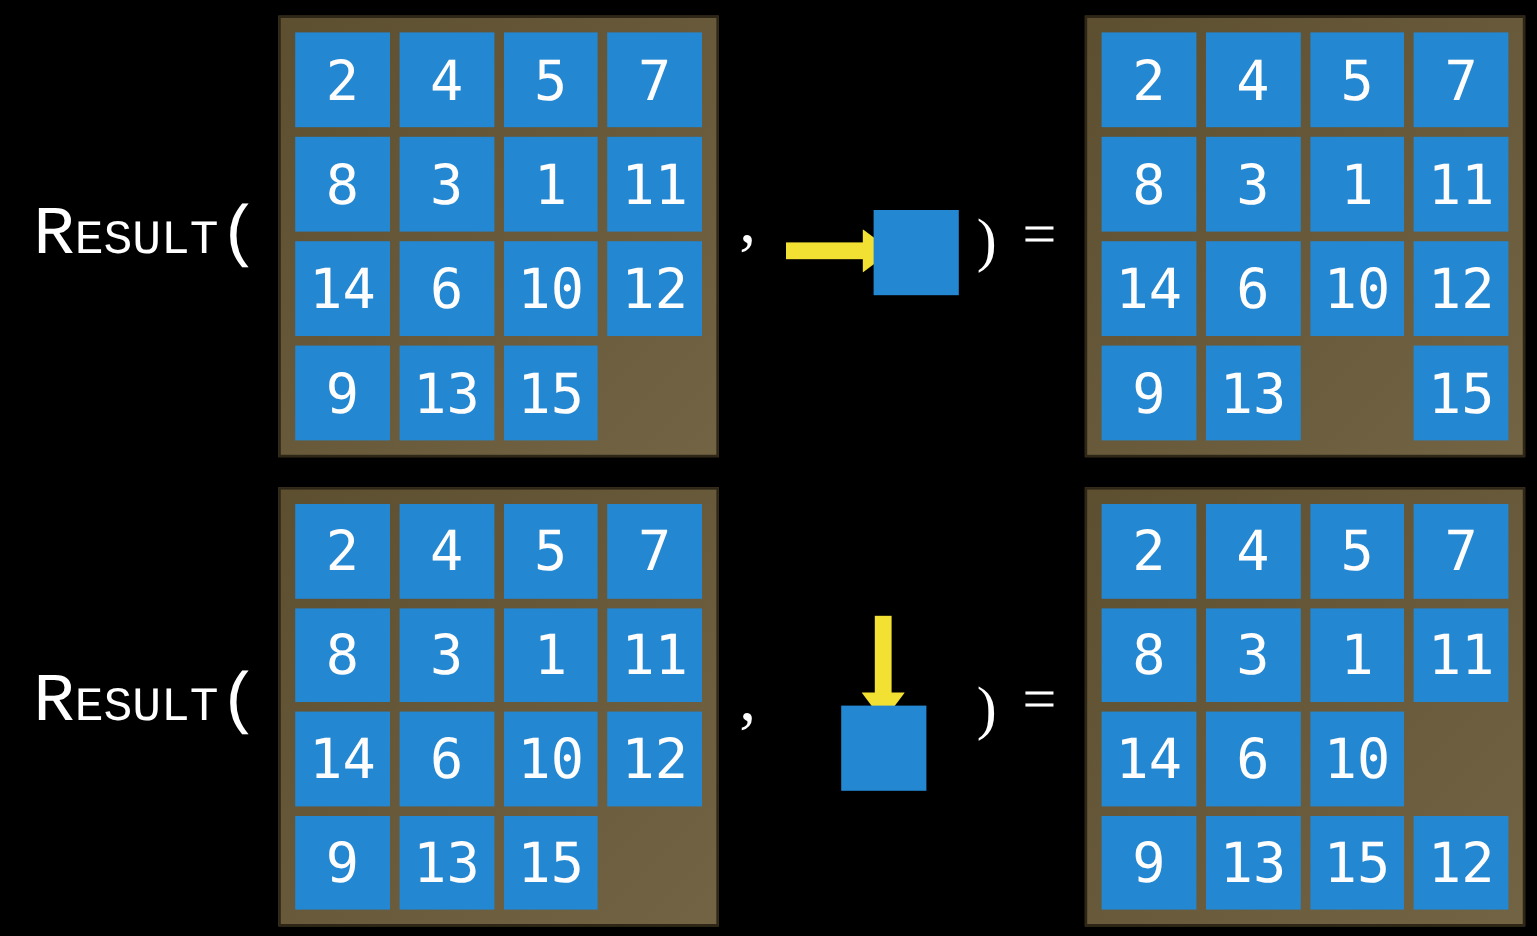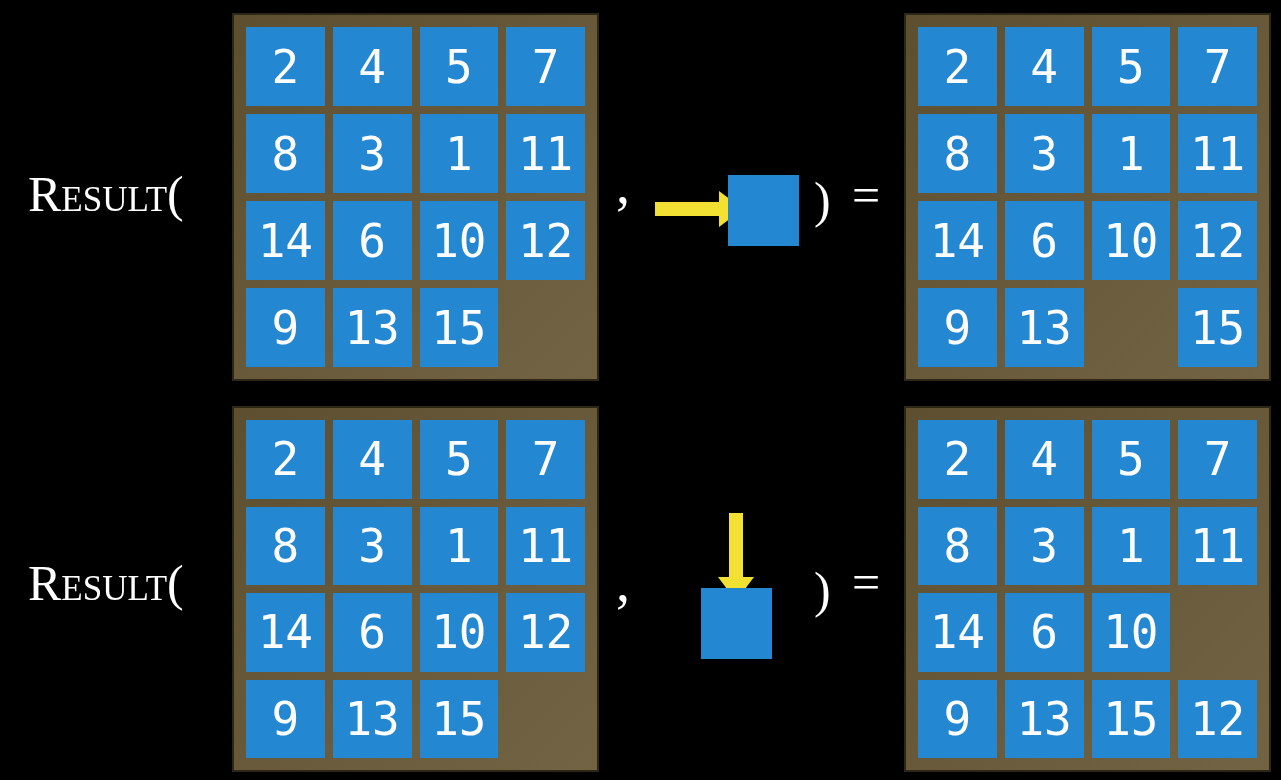--- a/index.html
+++ b/index.html
@@ -37,21 +37,21 @@
   .board.right{left:904px;}
   .cell{
     background:var(--tile);
     display:flex;align-items:center;justify-content:center;
     font-family:"DejaVu Sans Mono","Liberation Mono",monospace;
     font-size:46px;line-height:1;color:var(--tile-text);
   }
   .cell.empty{background:transparent;}
 
   
-  .fn-label{position:absolute;font-size:50px;line-height:1;white-space:nowrap;color:var(--label-text);}
+  .fn-label{position:absolute;font-size:57px;line-height:1;white-space:nowrap;color:var(--label-text);font-family:Liberation Mono, monospace;}
   .fn-label .sc{font-variant:small-caps;}
   .label-1{left:28px;top:169px;}
   .label-2{left:28px;top:558px;}
 
   .punct{position:absolute;line-height:1;color:var(--label-text);}
   .comma{font-size:56px;}
   .comma-1{left:616px;top:156px;}
   .comma-2{left:616px;top:554px;}
   .close-paren{font-size:50px;}
   .close-1{left:814px;top:175px;}

